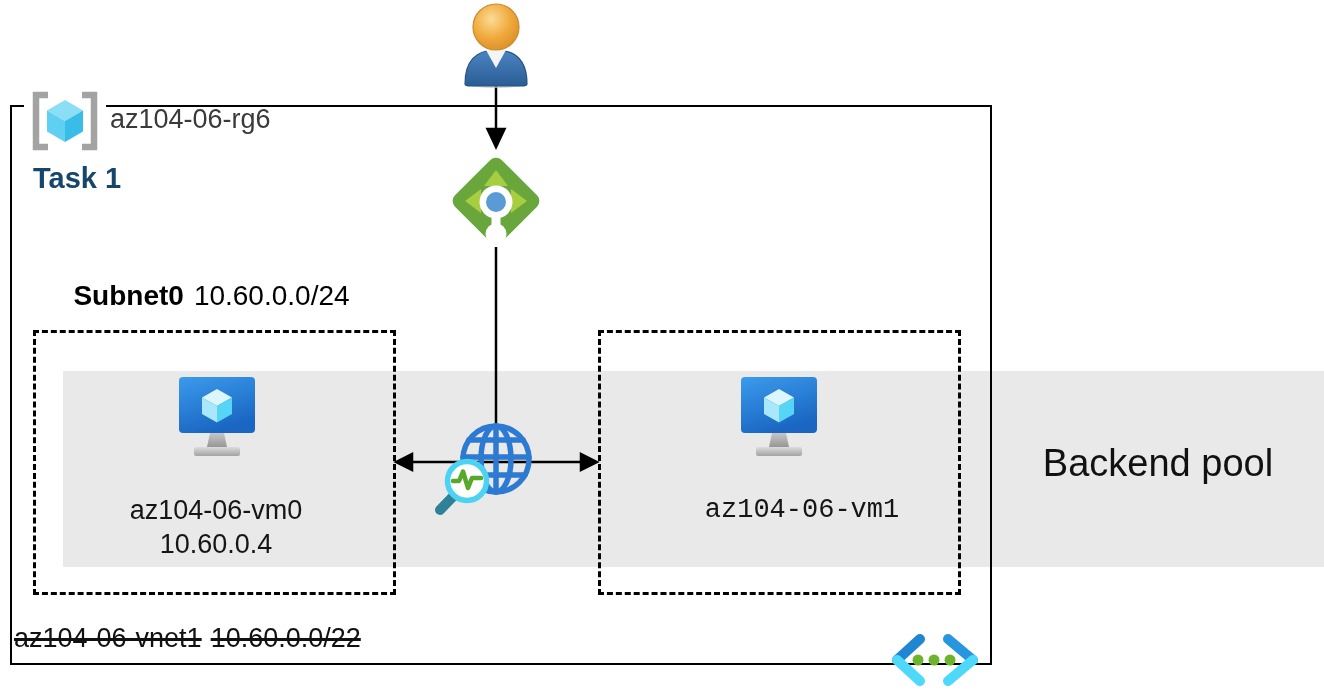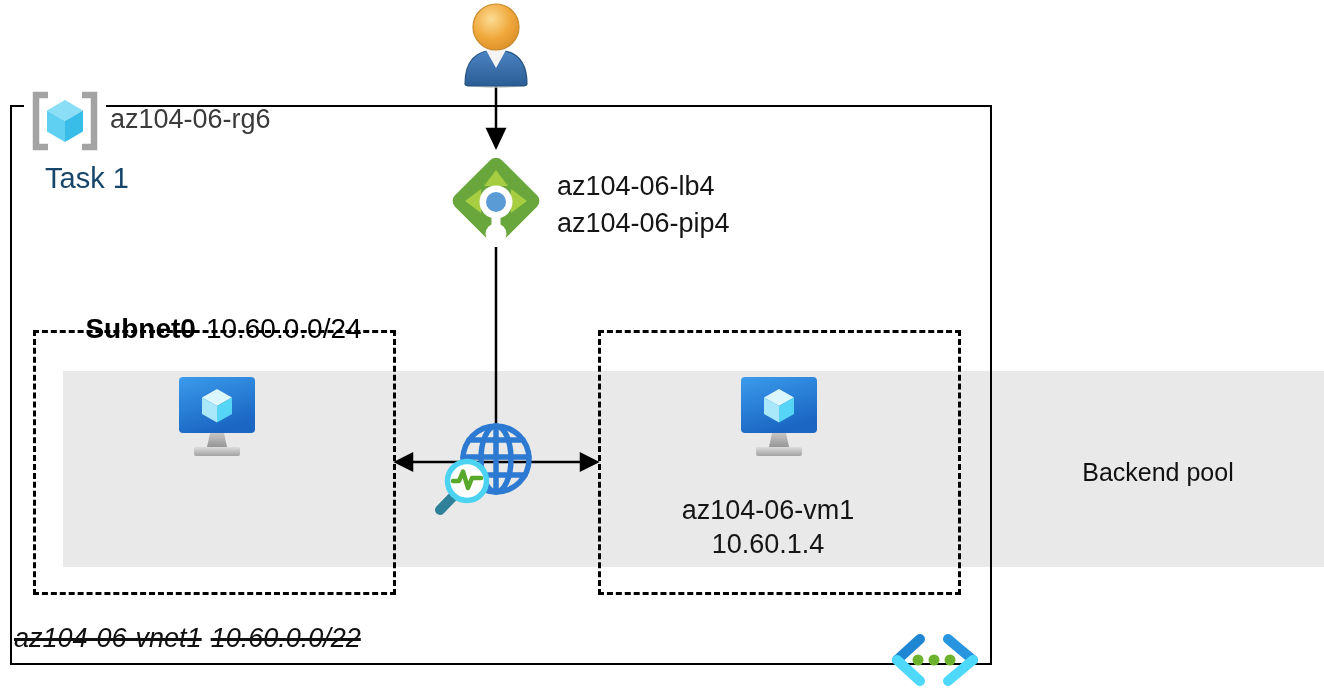--- a/index.html
+++ b/index.html
@@ -14,32 +14,32 @@
   #rg-box{left:10px;top:105px;width:978px;height:556px;border:2.5px solid #000;background:transparent;}
   
   .subnet-box{top:330px;width:357px;height:259px;border:3px dashed #000;background:transparent;}
   #subnet0-box{left:33px;}
   #subnet1-box{left:598px;}
   
   #overlay{left:0;top:0;width:1324px;height:699px;pointer-events:none;}
   
   .lbl{white-space:nowrap;}
   #rg-name{left:110px;top:104px;font-size:27px;color:#3a3a3a;}
-  #task1{left:33px;top:162px;font-size:29px;font-weight:normal;color:#17466b;margin-left:12px;}
+  #task1{left:33px;top:162px;font-size:29px;font-weight:bold;color:#17466b;}
   #lb-labels{left:557px;top:168px;font-size:27px;line-height:37px;color:#151515;}
   .subnet-label{top:280px;font-size:28px;text-align:center;color:#000;}
-  #subnet0-label{left:42px;width:363px;margin-top:33px;}
+  #subnet0-label{left:30px;width:363px;}
   #subnet1-label{left:595px;width:363px;}
   .subnet-label .sn{font-weight:bold;margin-right:10px;}
   .vm-labels{top:493px;width:240px;font-size:27px;line-height:34px;text-align:center;color:#151515;}
   #vm0-labels{left:96px;}
-  #vm1-labels{left:648px;}
+  #vm1-labels{left:682px;font-family:Liberation Mono, monospace;}
   #task2{left:396px;top:533px;width:200px;text-align:center;font-size:29px;font-weight:bold;color:#17466b;}
-  #backend-pool{left:1000px;top:442px;width:316px;text-align:center;font-size:25px;color:#111;margin-top:16px;}
-  #vnet-label{left:14px;top:623px;font-size:27px;color:#111;text-decoration:line-through;text-decoration-thickness:2.5px;font-style:italic;}
+  #backend-pool{left:1000px;top:442px;width:316px;text-align:center;font-size:38px;color:#111;}
+  #vnet-label{left:14px;top:623px;font-size:27px;color:#111;text-decoration:line-through;text-decoration-thickness:2.5px;}
   #vnet-label .vn{margin-right:9px;}
 </style>
 </head>
 <body>
 
 <div id="canvas">
 
   <div id="band" class="abs"></div>
 
   <svg id="overlay" class="abs" viewBox="0 0 1324 699">
@@ -161,34 +161,31 @@
     <g fill="#6eb32e">
       <circle cx="32" cy="30" r="5.5"></circle>
         <circle cx="48" cy="30" r="5.5"></circle>
         <circle cx="64" cy="30" r="5.5"></circle>
     </g>
   </svg>
 
   <div id="rg-name" class="abs lbl">az104-06-rg6</div>
   <div id="task1" class="abs lbl">Task 1</div>
 
-  <div id="lb-labels" class="abs">
-    <div class="lbl">az104-06-lb4</div>
-    <div class="lbl">az104-06-pip4</div>
-  </div>
 
   <div id="subnet0-label" class="abs subnet-label lbl">
     <span class="sn">Subnet0</span><span>10.60.0.0/24</span>
   </div>
 
   <div id="vm0-labels" class="abs vm-labels">
+    <div>az104-06-vm0</div>
+    <div>10.60.0.4</div>
   </div>
   <div id="vm1-labels" class="abs vm-labels">
     <div>az104-06-vm1</div>
-    <div>10.60.1.4</div>
   </div>
 
 
   <div id="backend-pool" class="abs lbl">Backend pool</div>
 
   <div id="vnet-label" class="abs lbl">
     <span class="vn">az104-06-vnet1</span><span>10.60.0.0/22</span>
   </div>
 
 </div>

